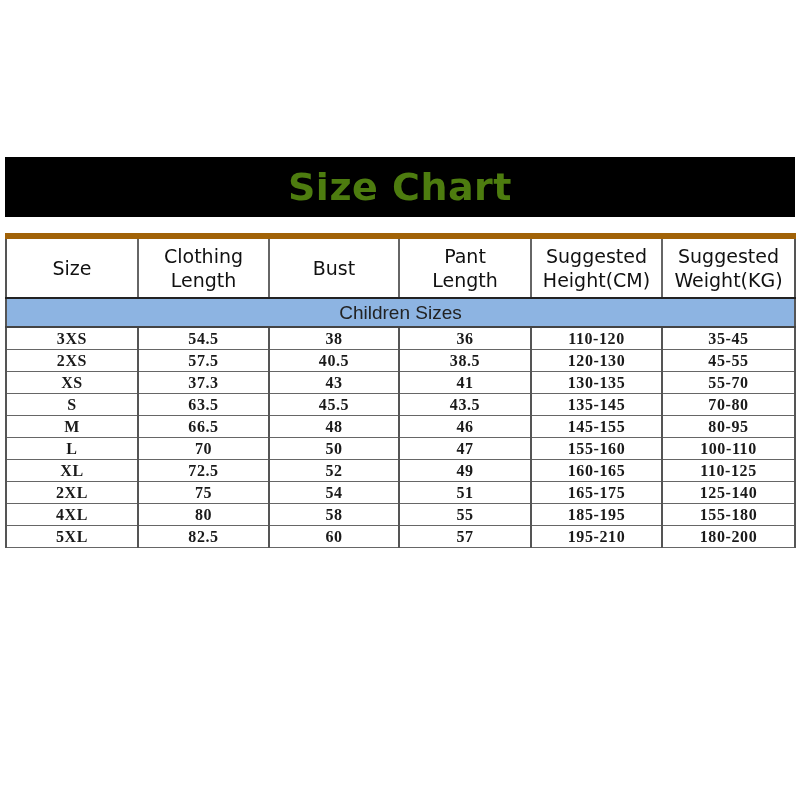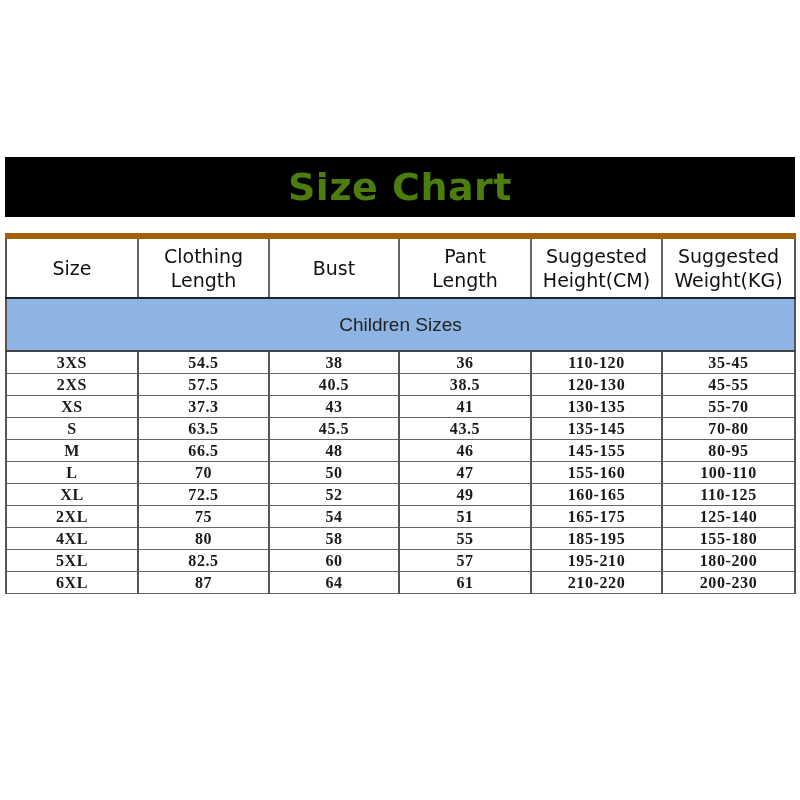--- a/index.html
+++ b/index.html
@@ -23,21 +23,21 @@
   table.size-table col.c4 { width: 131px; }
   table.size-table col.c5 { width: 133px; }
   th {
     height: 58px; padding: 0; text-align: center; vertical-align: middle;
     font-family: "DejaVu Sans", sans-serif; font-weight: normal; font-size: 19px;
     line-height: 24px; color: #111;
     border-right: 2px solid #666; border-bottom: 2px solid #222;
   }
   th:last-child { border-right: none; }
   td.band {
-    height: 27px; padding: 12px; background: #8db4e2;
+    height: 27px; padding: 0; background: #8db4e2;
     text-align: center; vertical-align: middle;
     font-family: "Liberation Sans", sans-serif; font-size: 19px; color: #222;
     border-bottom: 2px solid #444;
   }
   td.cell {
     height: 21px; padding: 0; text-align: center; vertical-align: middle;
     font-family: "Liberation Serif", serif; font-weight: bold; font-size: 16px;
     color: #1a1a1a; letter-spacing: 0.6px;
     border-right: 2px solid #555; border-bottom: 1px solid #666;
   }
@@ -147,22 +147,14 @@
         <td class="cell">155-180</td>
       </tr>
       <tr>
         <td class="cell">5XL</td>
         <td class="cell">82.5</td>
         <td class="cell">60</td>
         <td class="cell">57</td>
         <td class="cell">195-210</td>
         <td class="cell">180-200</td>
       </tr>
-      <tr class="row-last">
-        <td class="cell">6XL</td>
-        <td class="cell">87</td>
-        <td class="cell">64</td>
-        <td class="cell">61</td>
-        <td class="cell">210-220</td>
-        <td class="cell">200-230</td>
-      </tr>
     </tbody>
 </table>
 
 </body></html>

